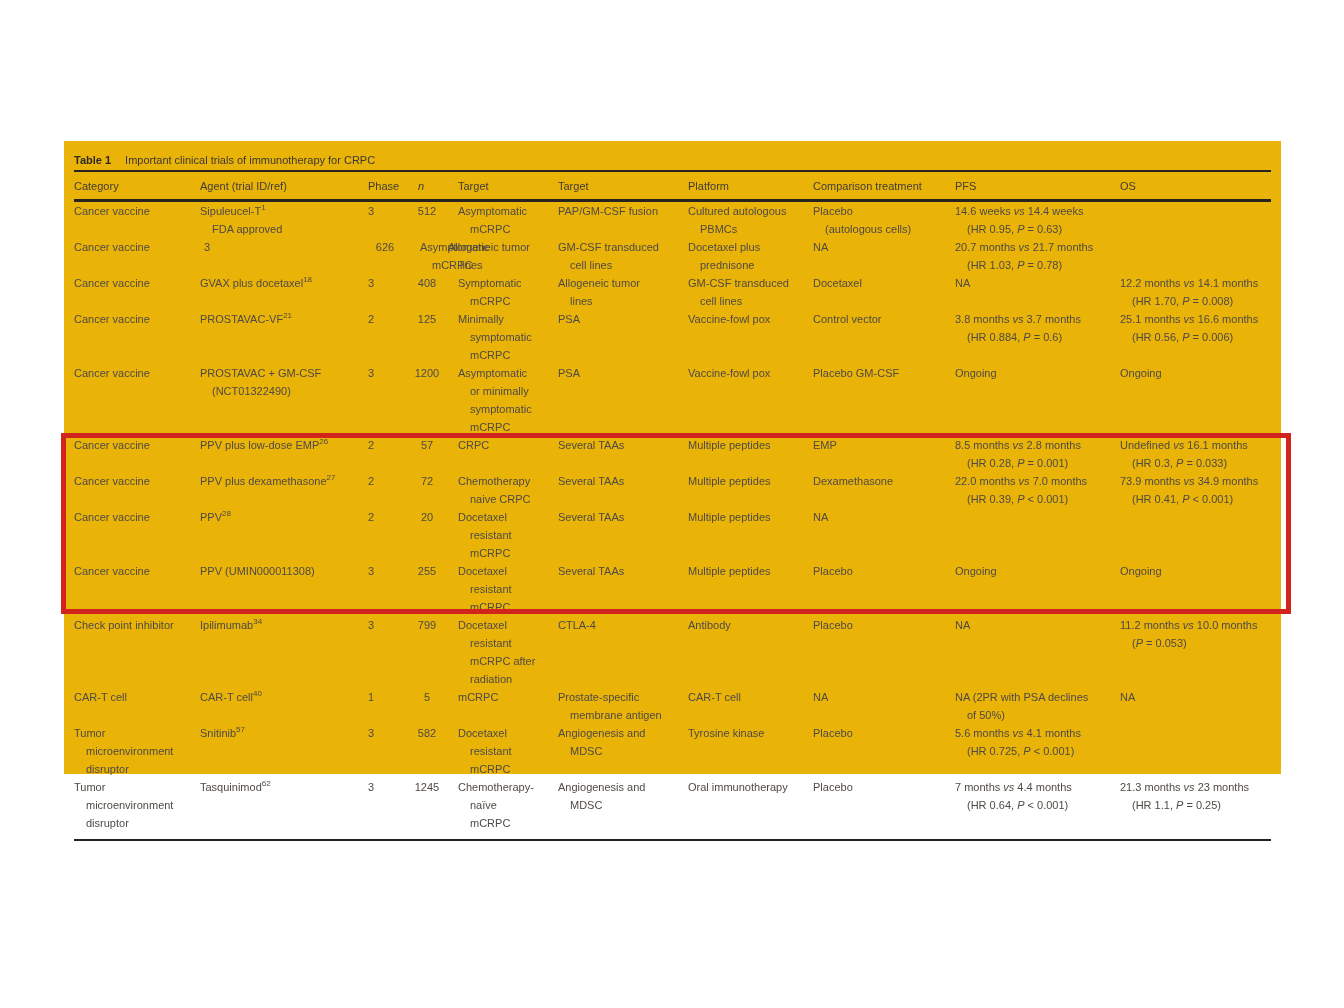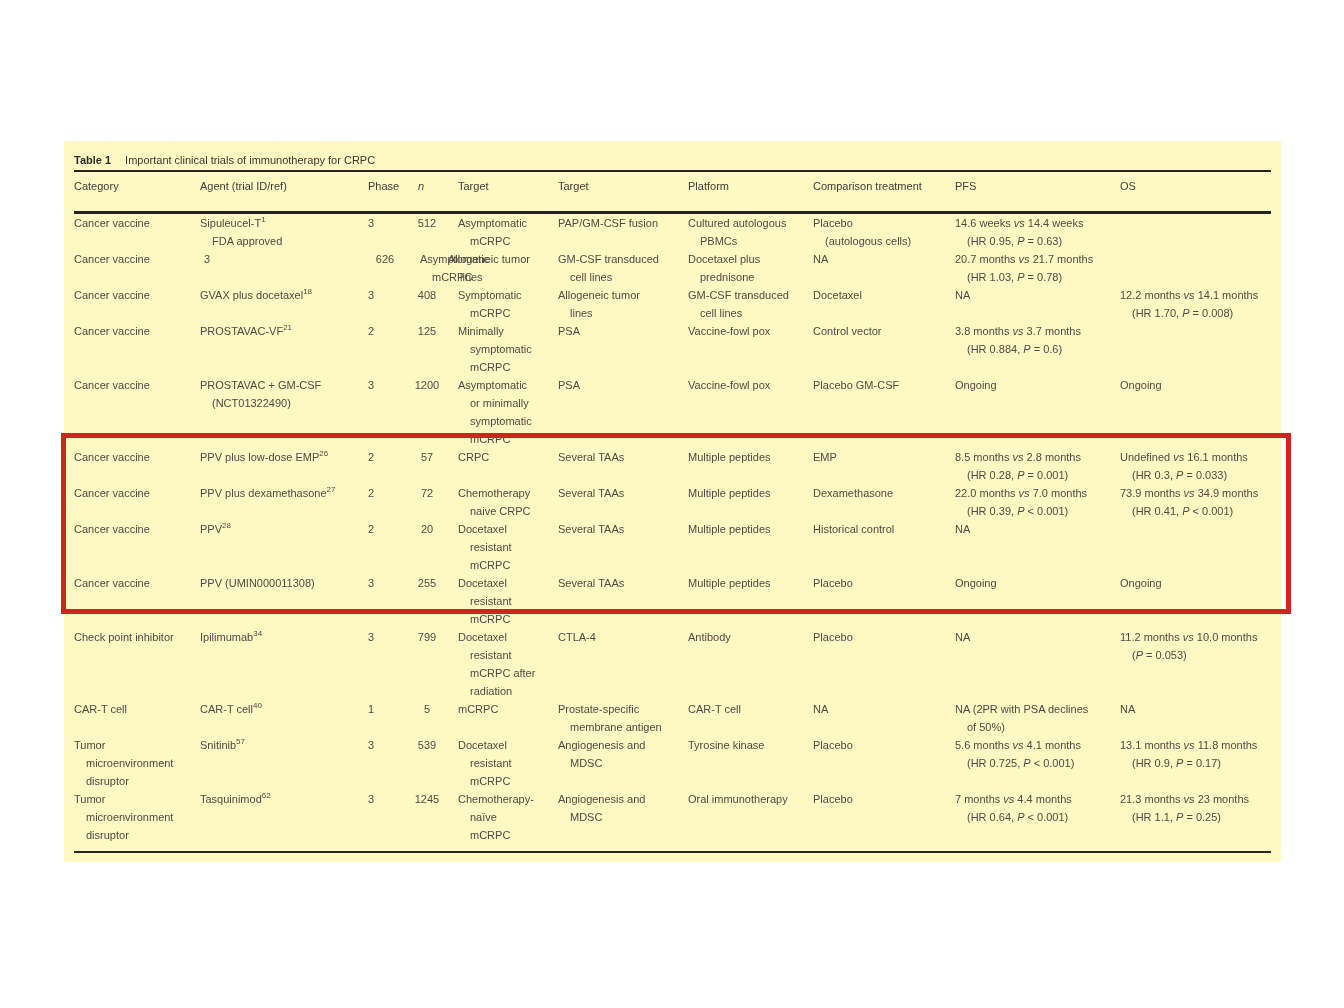--- a/index.html
+++ b/index.html
@@ -1,36 +1,36 @@
 <!DOCTYPE html>
 <html><head>
 <meta charset="utf-8">
 <style>
   html,body{margin:0;padding:0;}
   body{
     width:1344px;height:1008px;background:#ffffff;position:relative;
     font-family:"Liberation Sans", sans-serif;overflow:hidden;
   }
   .panel{
-    position:absolute;left:64px;top:141px;width:1217px;height:721px;
-    background:#fef9c3;color:#4f4a45;font-size:11px;box-sizing:border-box;
+    position:absolute;left:64px;top:141px;width:1217px;height:633px;
+    background:#eab308;color:#4f4a45;font-size:11px;box-sizing:border-box;
     padding:0 10px;
   }
   .title{margin-top:10px;height:18px;line-height:18px;white-space:nowrap;}
   .title .tlabel{font-weight:bold;color:#2e2a26;}
   .title .ttext{margin-left:14px;color:#3c3833;}
   .rule{background:#262320;border:0;margin:0;}
   .rule-top{height:2px;margin-top:1px;}
   .rule-head{height:3px;}
   .rule-bottom{height:2px;margin-top:7px;}
   .trow{
     display:grid;
     grid-template-columns:126px 164px 46px 38px 110px 130px 125px 142px 165px 151px;
   }
-  .thead{padding:5px 0 16px 0;}
+  .thead{padding:5px 0 4px 0;}
   .thead .cell{font-size:11px;color:#413c37;}
   .cell{overflow:visible;}
   .ln{line-height:18px;white-space:nowrap;}
   .ln + .ln{padding-left:12px;}
   .c2{padding-left:4px;}
   .c3{text-align:center;padding-right:4px;}
   .c4{padding-left:10px;}
   .thead .c3{text-align:left;padding-left:8px;padding-right:0;font-style:italic;}
   sup{font-size:8px;vertical-align:super;line-height:0;}
   i{font-style:italic;}
@@ -209,20 +209,24 @@
         <div class="cell c6">
           <div class="ln">Vaccine-fowl pox</div>
         </div>
         <div class="cell c7">
           <div class="ln">Control vector</div>
         </div>
         <div class="cell c8">
           <div class="ln">3.8 months <i>vs</i> 3.7 months</div>
           <div class="ln">(HR 0.884, <i>P</i> = 0.6)</div>
         </div>
+        <div class="cell c9">
+          <div class="ln">25.1 months <i>vs</i> 16.6 months</div>
+          <div class="ln">(HR 0.56, <i>P</i> = 0.006)</div>
+        </div>
       </div>
       <div class="trow">
         <div class="cell c0">
           <div class="ln">Cancer vaccine</div>
         </div>
         <div class="cell c1">
           <div class="ln">PROSTAVAC + GM-CSF</div>
           <div class="ln">(NCT01322490)</div>
         </div>
         <div class="cell c2">
@@ -338,23 +342,20 @@
         <div class="cell c4">
           <div class="ln">Docetaxel</div>
           <div class="ln">resistant</div>
           <div class="ln">mCRPC</div>
         </div>
         <div class="cell c5">
           <div class="ln">Several TAAs</div>
         </div>
         <div class="cell c6">
           <div class="ln">Multiple peptides</div>
-        </div>
-        <div class="cell c7">
-          <div class="ln">Historical control</div>
         </div>
         <div class="cell c8">
           <div class="ln">NA</div>
         </div>
       </div>
       <div class="trow">
         <div class="cell c0">
           <div class="ln">Cancer vaccine</div>
         </div>
         <div class="cell c1">
@@ -463,44 +464,40 @@
           <div class="ln">microenvironment</div>
           <div class="ln">disruptor</div>
         </div>
         <div class="cell c1">
           <div class="ln">Snitinib<sup>57</sup></div>
         </div>
         <div class="cell c2">
           <div class="ln">3</div>
         </div>
         <div class="cell c3">
-          <div class="ln">539</div>
+          <div class="ln">582</div>
         </div>
         <div class="cell c4">
           <div class="ln">Docetaxel</div>
           <div class="ln">resistant</div>
           <div class="ln">mCRPC</div>
         </div>
         <div class="cell c5">
           <div class="ln">Angiogenesis and</div>
           <div class="ln">MDSC</div>
         </div>
         <div class="cell c6">
           <div class="ln">Tyrosine kinase</div>
         </div>
         <div class="cell c7">
           <div class="ln">Placebo</div>
         </div>
         <div class="cell c8">
           <div class="ln">5.6 months <i>vs</i> 4.1 months</div>
           <div class="ln">(HR 0.725, <i>P</i> &lt; 0.001)</div>
-        </div>
-        <div class="cell c9">
-          <div class="ln">13.1 months <i>vs</i> 11.8 months</div>
-          <div class="ln">(HR 0.9, <i>P</i> = 0.17)</div>
         </div>
       </div>
       <div class="trow">
         <div class="cell c0">
           <div class="ln">Tumor</div>
           <div class="ln">microenvironment</div>
           <div class="ln">disruptor</div>
         </div>
         <div class="cell c1">
           <div class="ln">Tasquinimod<sup>62</sup></div>

